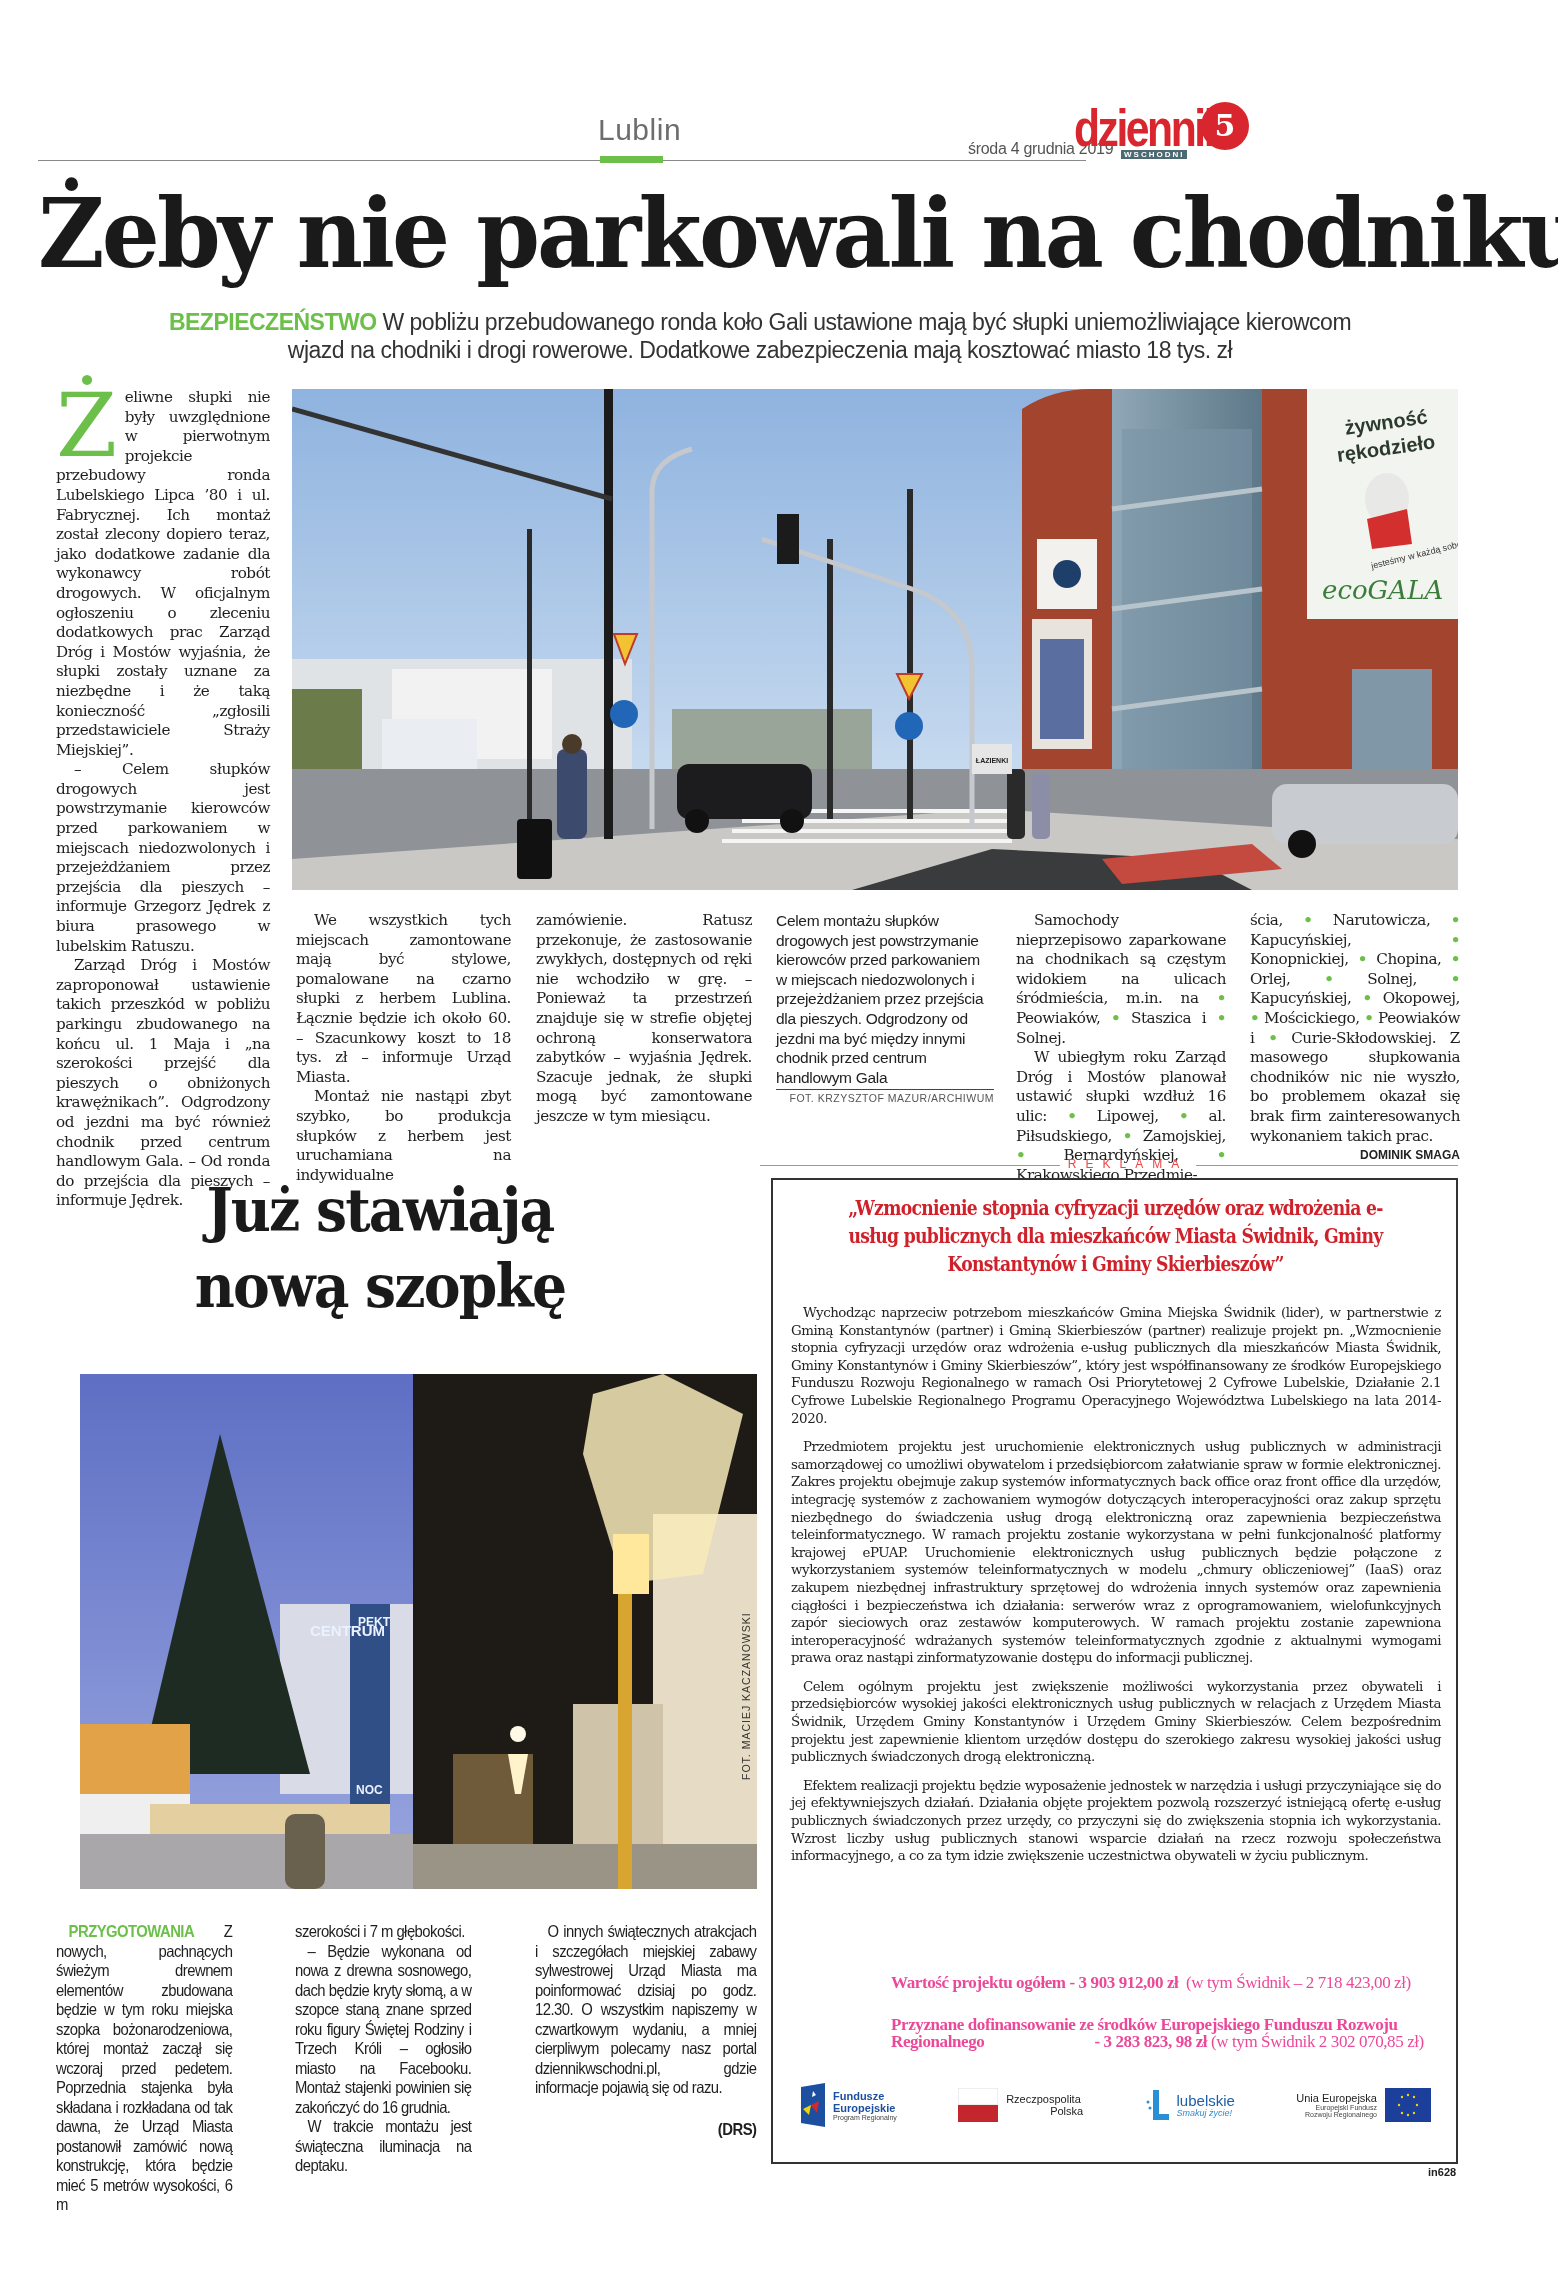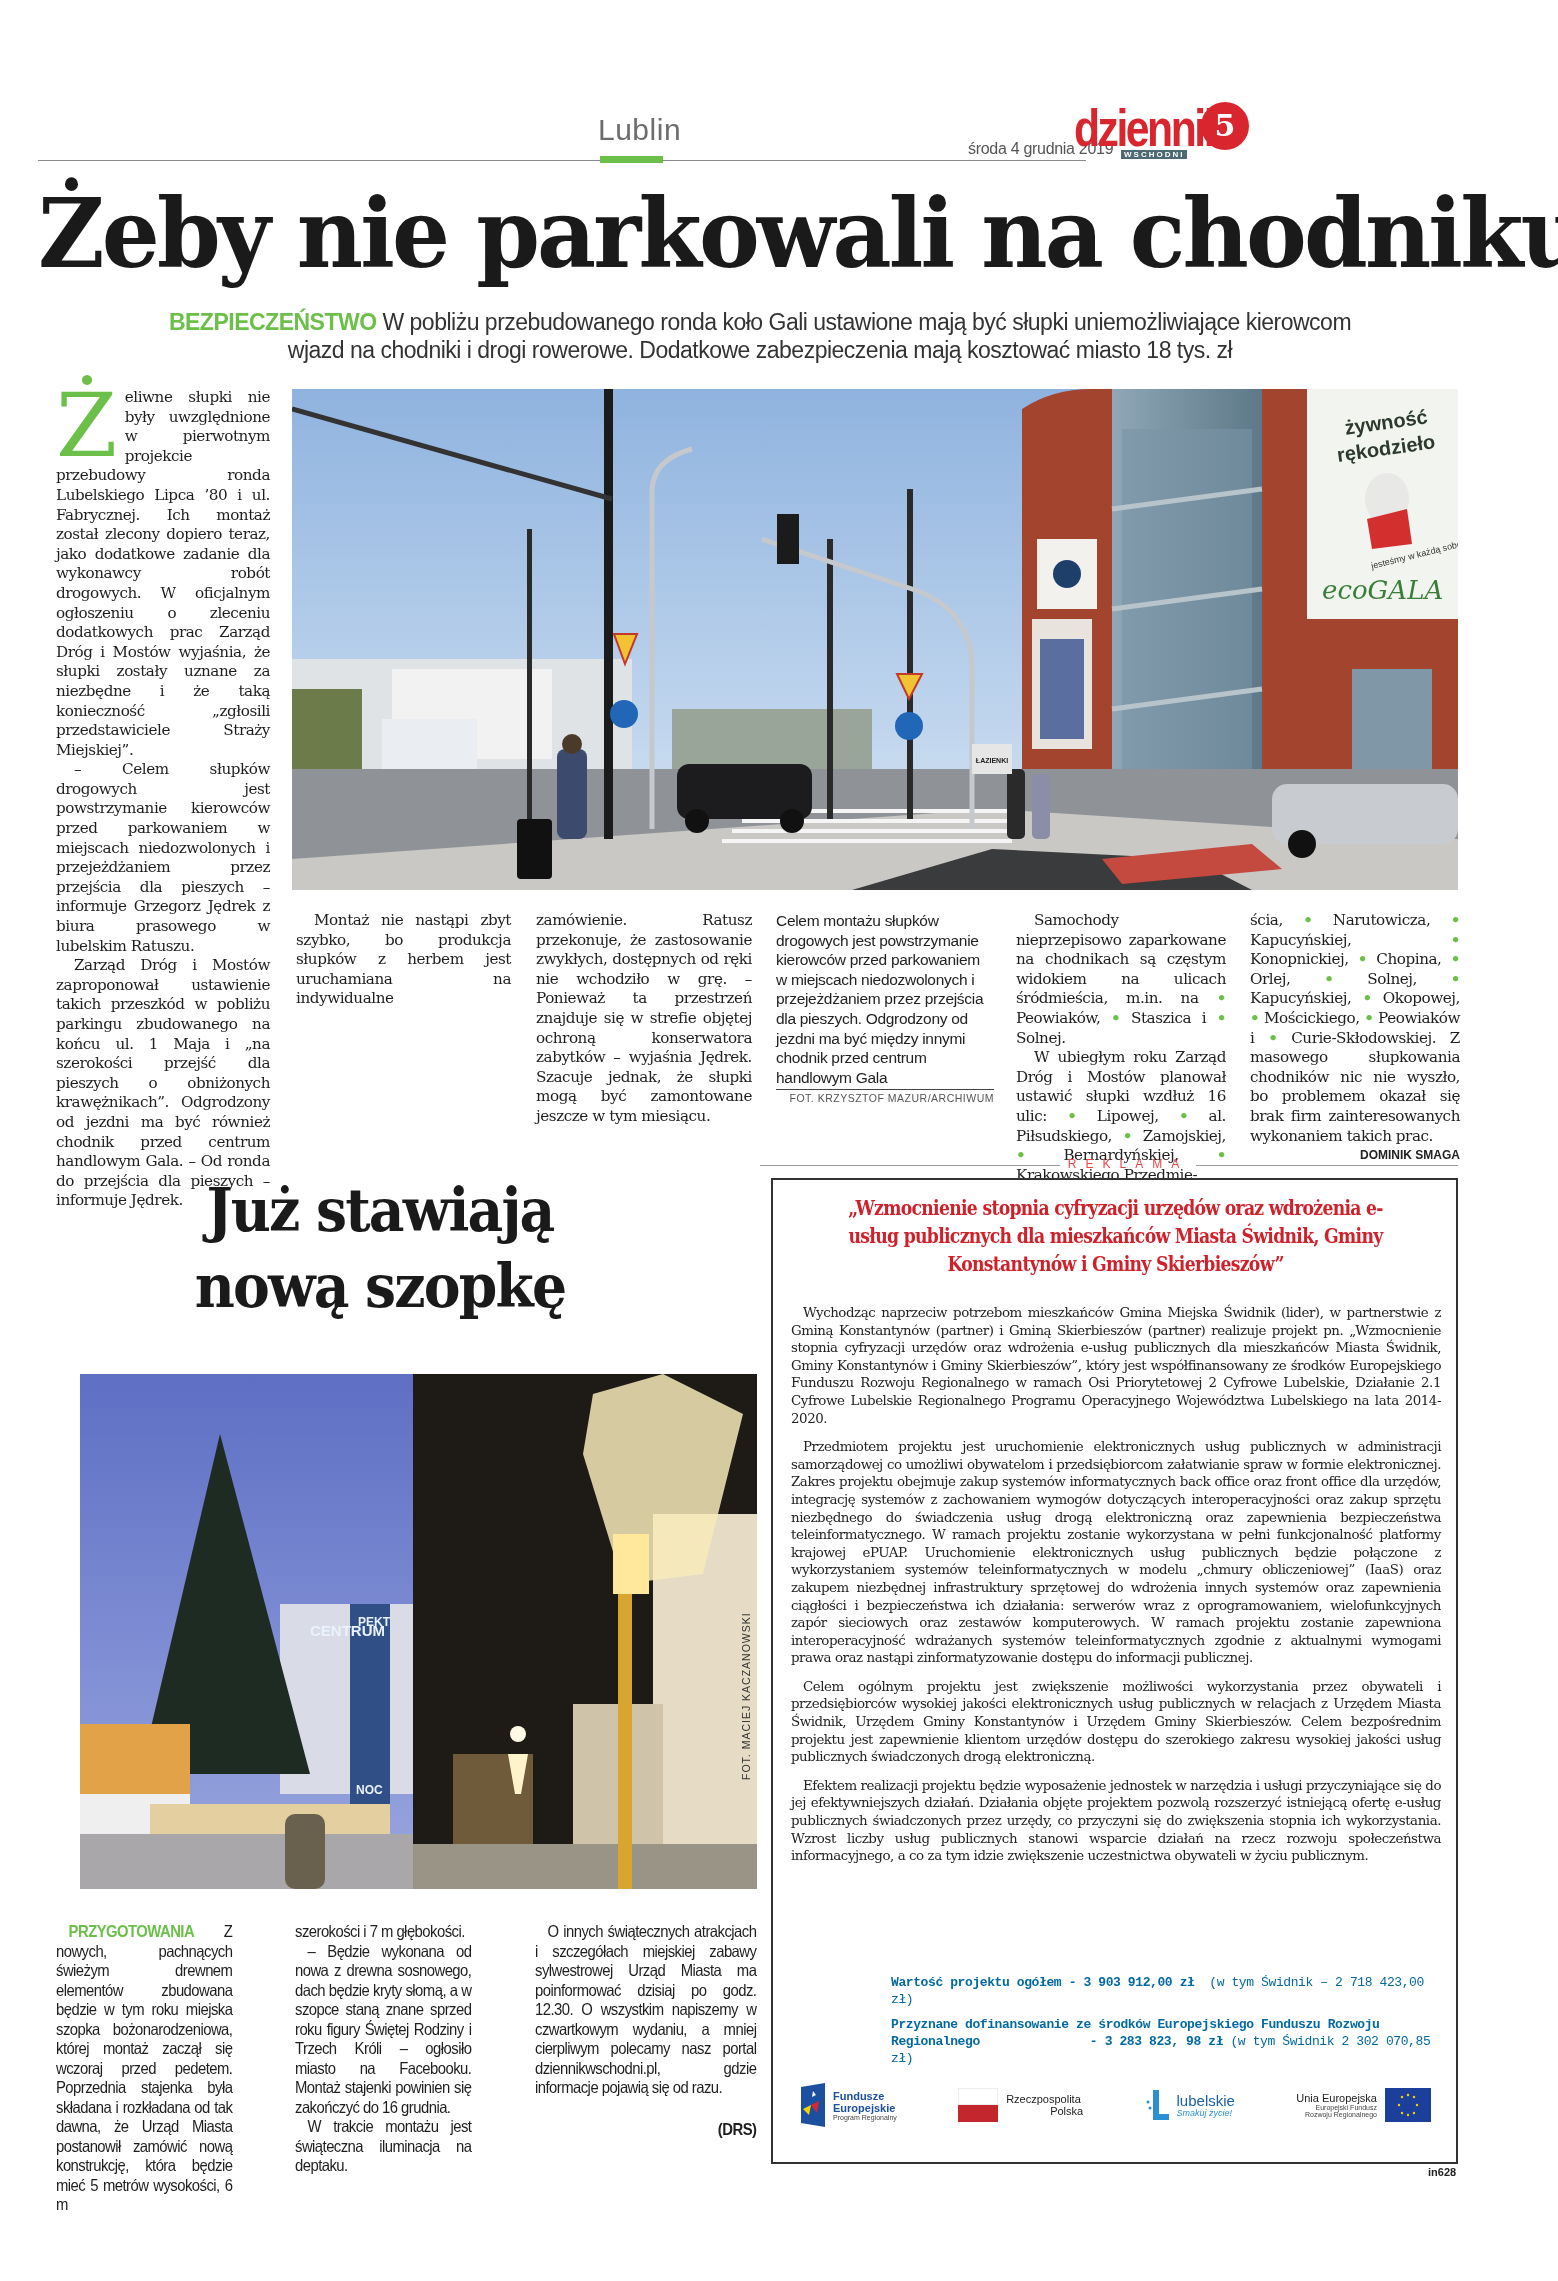--- a/index.html
+++ b/index.html
@@ -50,21 +50,21 @@
   .col2 .kicker { color: #6cc04a; font-weight: 700; }
 
   
   .reklama-line-l { left: 760px; top: 1165px; width: 300px; height: 1px; background: #9a9a9a; }
   .reklama-line-r { left: 1196px; top: 1165px; width: 262px; height: 1px; background: #9a9a9a; }
   .reklama-label { left: 1060px; top: 1157px; width: 136px; text-align: center; font-family: "Liberation Sans", sans-serif; font-size: 12px; letter-spacing: 9px; color: #ef4444; }
   .ad-box { left: 771px; top: 1178px; width: 687px; height: 986px; border: 2px solid #333; background: #fff; }
   .ad-title { position: absolute; left: 20px; top: 14px; width: 645px; text-align: center; font-family: "DejaVu Serif", serif; font-size: 20px; line-height: 28px; color: #d0202a; font-weight: 700; letter-spacing: -0.8px; transform: scaleX(0.86); transform-origin: center top; }
   .ad-body { position: absolute; left: 18px; top: 124px; width: 650px; font-family: "DejaVu Serif", serif; font-size: 13.4px; line-height: 17.6px; color: #222; text-align: justify; letter-spacing: -0.45px; }
   .ad-body p { text-indent: 12px; margin-bottom: 11px; }
-  .ad-money { position: absolute; left: 118px; width: 540px; font-family: Liberation Mono, monospace; font-size: 13px; line-height: 17px; color: #0369a1; letter-spacing: -0.4px; }
+  .ad-money { position: absolute; left: 118px; width: 540px; font-family: Liberation Serif, serif; font-size: 17px; line-height: 17px; color: #ec4899; letter-spacing: -0.4px; }
   .ad-money b { font-weight: 700; }
   .logos { position: absolute; left: 28px; top: 900px; width: 630px; height: 50px; display: flex; justify-content: space-between; align-items: center; }
   .logo-item { display: flex; align-items: center; gap: 8px; font-family: "Liberation Sans", sans-serif; }
   .ad-code { left: 1428px; top: 2166px; font-family: "Liberation Sans", sans-serif; font-weight: 700; font-size: 11px; color: #222; }
 </style>
 </head>
 <body>
 
 <div class="abs hdr-line"></div>
 <div class="abs section-label">Lublin</div>
@@ -168,20 +168,21 @@
     <rect x="225" y="430" width="35" height="60" rx="4" fill="#111"></rect>
     <rect x="715" y="380" width="18" height="70" rx="5" fill="#2a2a2a"></rect>
     <rect x="740" y="385" width="18" height="65" rx="5" fill="#8b8ea6"></rect>
 
     <rect x="680" y="355" width="40" height="30" fill="#e6e6e6"></rect>
     <text x="700" y="374" font-family="Liberation Sans, sans-serif" font-size="7" font-weight="700" fill="#222" text-anchor="middle">ŁAZIENKI</text>
   </svg>
 </div>
 
 <div class="abs col" style="left:296px; top:911px; width:215px;">
+  <p>We wszystkich tych miejscach zamontowane mają być stylowe, pomalowane na czarno słupki z herbem Lublina. Łącznie będzie ich około 60. – Szacunkowy koszt to 18 tys. zł – informuje Urząd Miasta.</p>
   <p>Montaż nie nastąpi zbyt szybko, bo produkcja słupków z herbem jest uruchamiana na indywidualne</p>
 </div>
 
 <div class="abs col" style="left:536px; top:911px; width:216px;">
   <p class="noindent">zamówienie. Ratusz przekonuje, że zastosowanie zwykłych, dostępnych od ręki nie wchodziło w grę. – Ponieważ ta przestrzeń znajduje się w strefie objętej ochroną konserwatora zabytków – wyjaśnia Jędrek. Szacuje jednak, że słupki mogą być zamontowane jeszcze w tym miesiącu.</p>
 </div>
 
 <div class="abs" style="left:776px; top:911px; width:218px;">
   <div class="caption">Celem montażu słupków drogowych jest powstrzymanie kierowców przed parkowaniem w miejscach niedozwolonych i przejeżdżaniem przez przejścia dla pieszych. Odgrodzony od jezdni ma być między innymi chodnik przed centrum handlowym Gala</div>
   <div class="caption-rule"></div>

